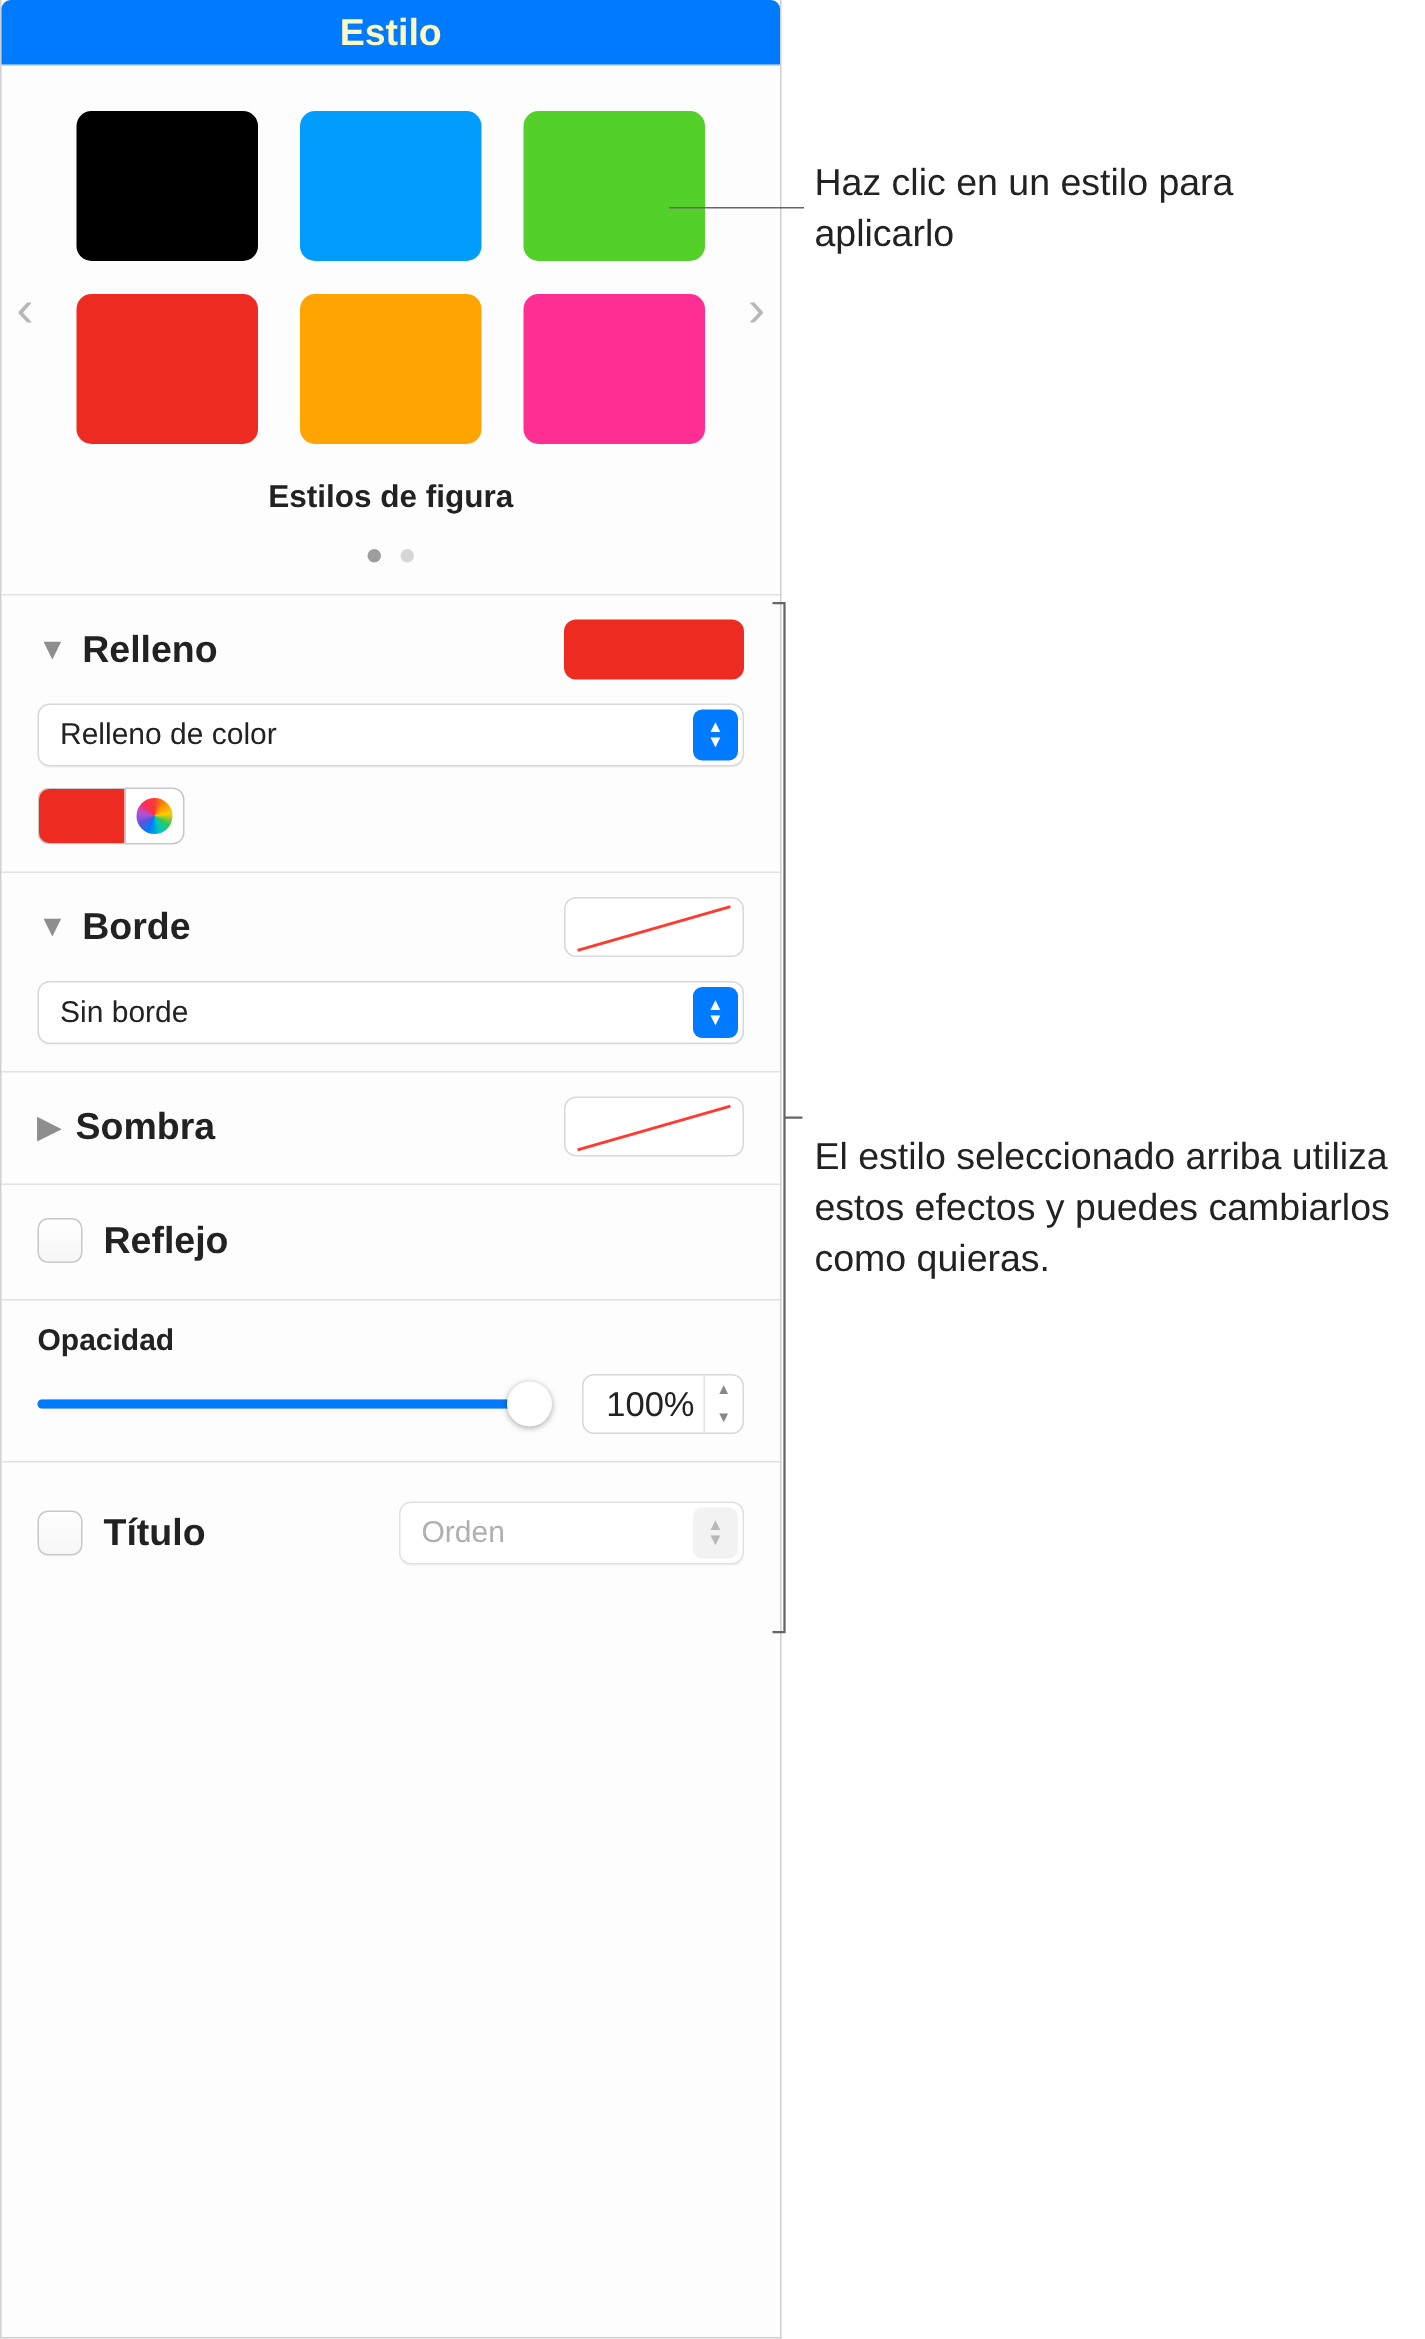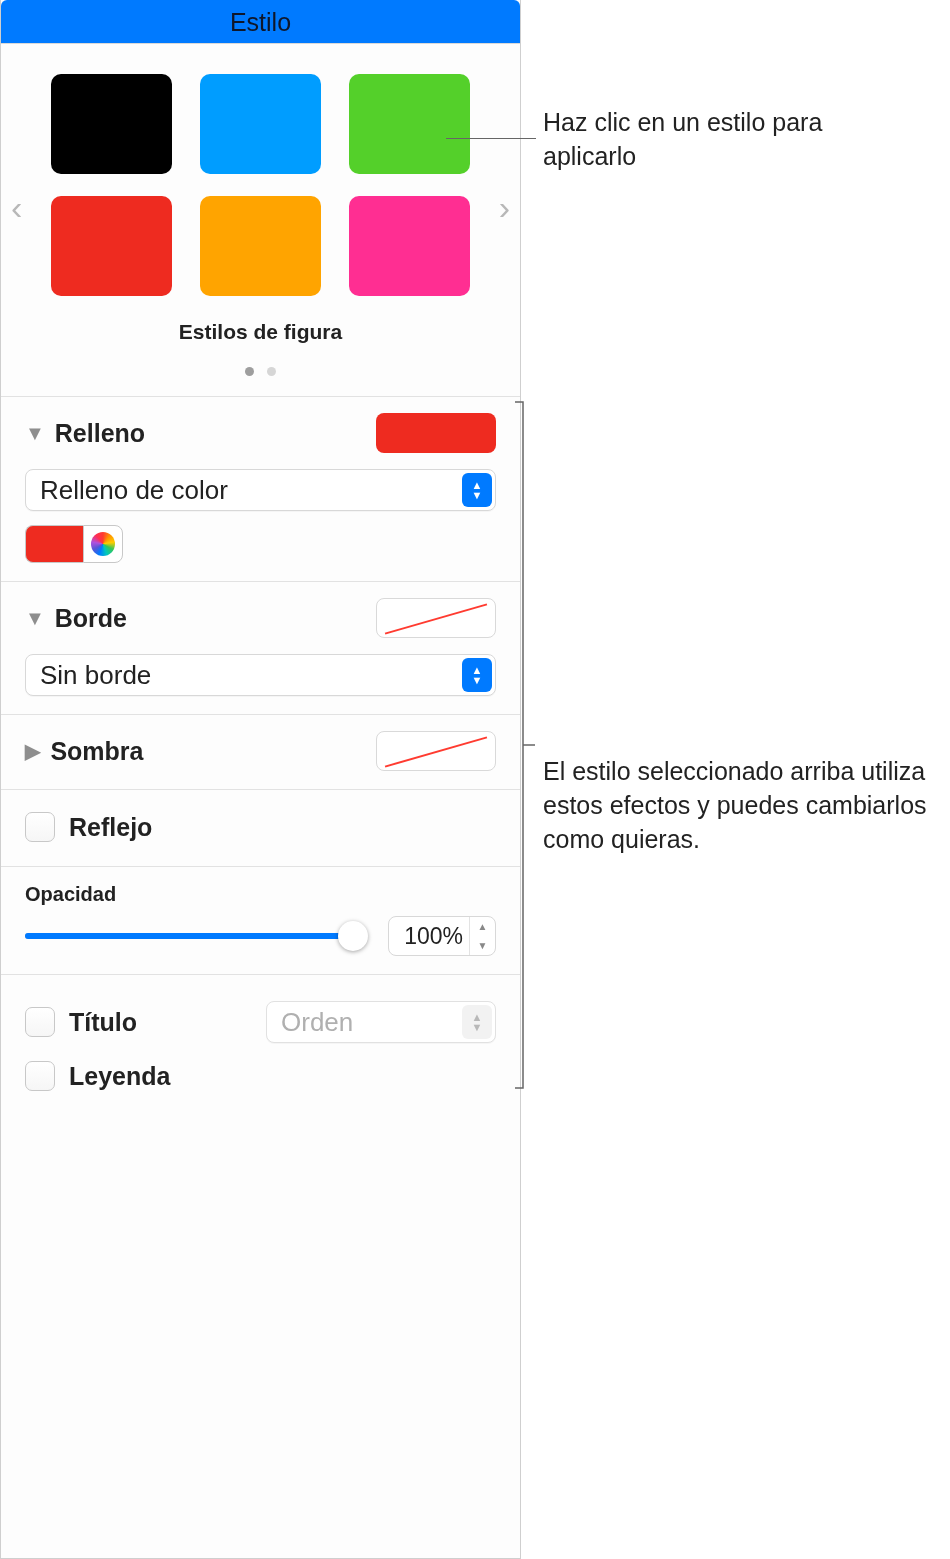--- a/index.html
+++ b/index.html
@@ -42,22 +42,22 @@
     content: "";
     position: absolute;
     left: 0;
     top: 8px;
     bottom: 8px;
     width: 1px;
     background: #d0d0d0;
   }
   .tab.active {
     background: #007aff;
-    color: #0f172a;
-    font-weight: 400;
+    color: #fef9c3;
+    font-weight: 700;
     border-radius: 6px 6px 0 0;
   }
   .tab.active::before { display:none; }
 
   
   .swatch-area {
     padding: 30px 18px 0 18px;
     position: relative;
   }
   .swatch-grid {
@@ -169,21 +169,21 @@
     position: relative;
     padding: 0 40px 0 14px;
     box-shadow: 0 1px 0 rgba(0,0,0,0.03);
   }
   .select.disabled {
     color: #b0b0b0;
     border-color: #e1e1e1;
     cursor: default;
   }
   .select-text {
-    font-size: 26px;
+    font-size: 20px;
   }
   .select .stepper {
     position: absolute;
     right: 3px;
     top: 3px;
     bottom: 3px;
     width: 30px;
     background: #007aff;
     border-radius: 6px;
     display: flex;
@@ -483,26 +483,20 @@
         <span>Título</span>
       </div>
       <div class="select disabled title-select">
         <span class="select-text">Orden</span>
         <span class="stepper">
           <span class="tri">▲</span>
               <span class="tri">▼</span>
         </span>
       </div>
     </div>
-    <div class="title-row">
-      <div class="checkbox-row">
-        <div class="checkbox"></div>
-        <span>Leyenda</span>
-      </div>
-    </div>
   </div>
 
 </div>
 
 <div class="callouts">
 
   <div class="cline" style="left:-75px; top:138px; width:90px;"></div>
   <div class="callout c1">Haz clic en un estilo para aplicarlo</div>
 
   <svg class="bracket" style="top:400px;" width="24" height="690">

